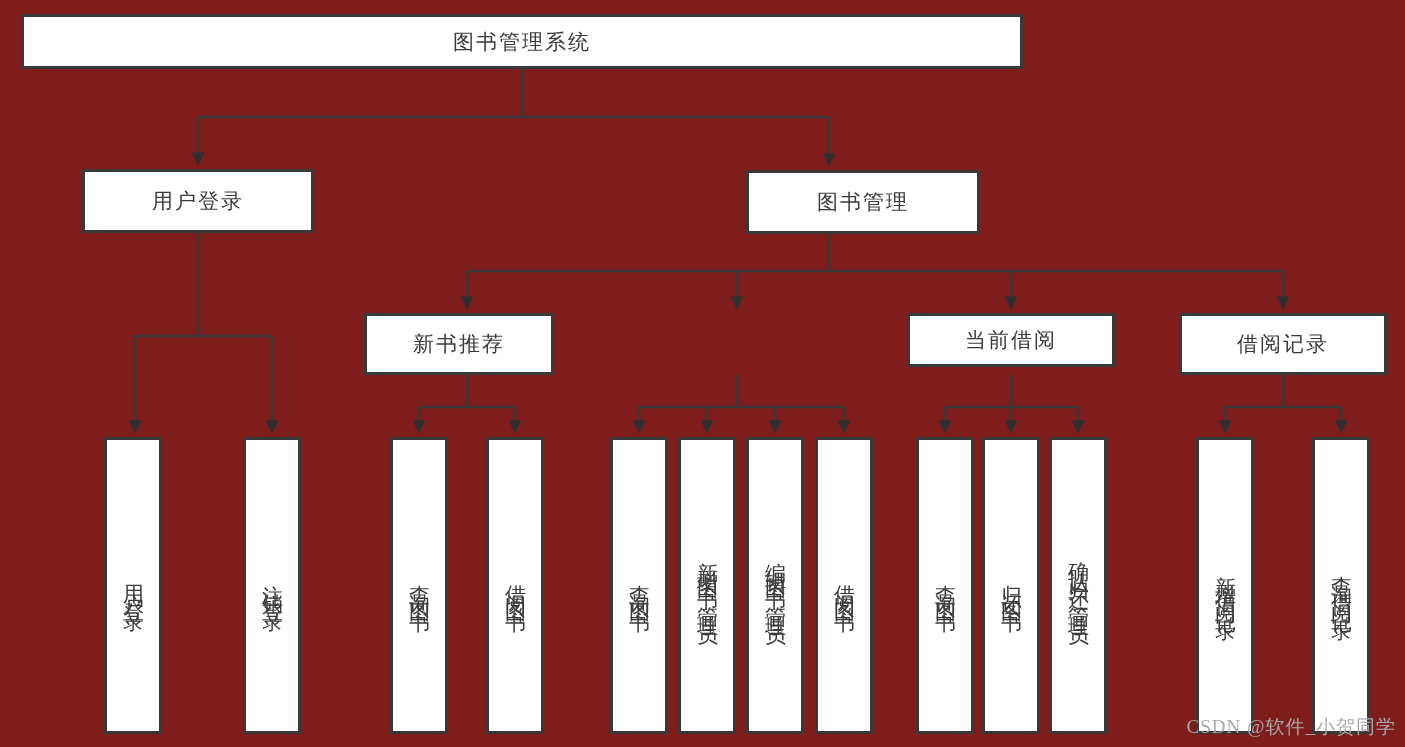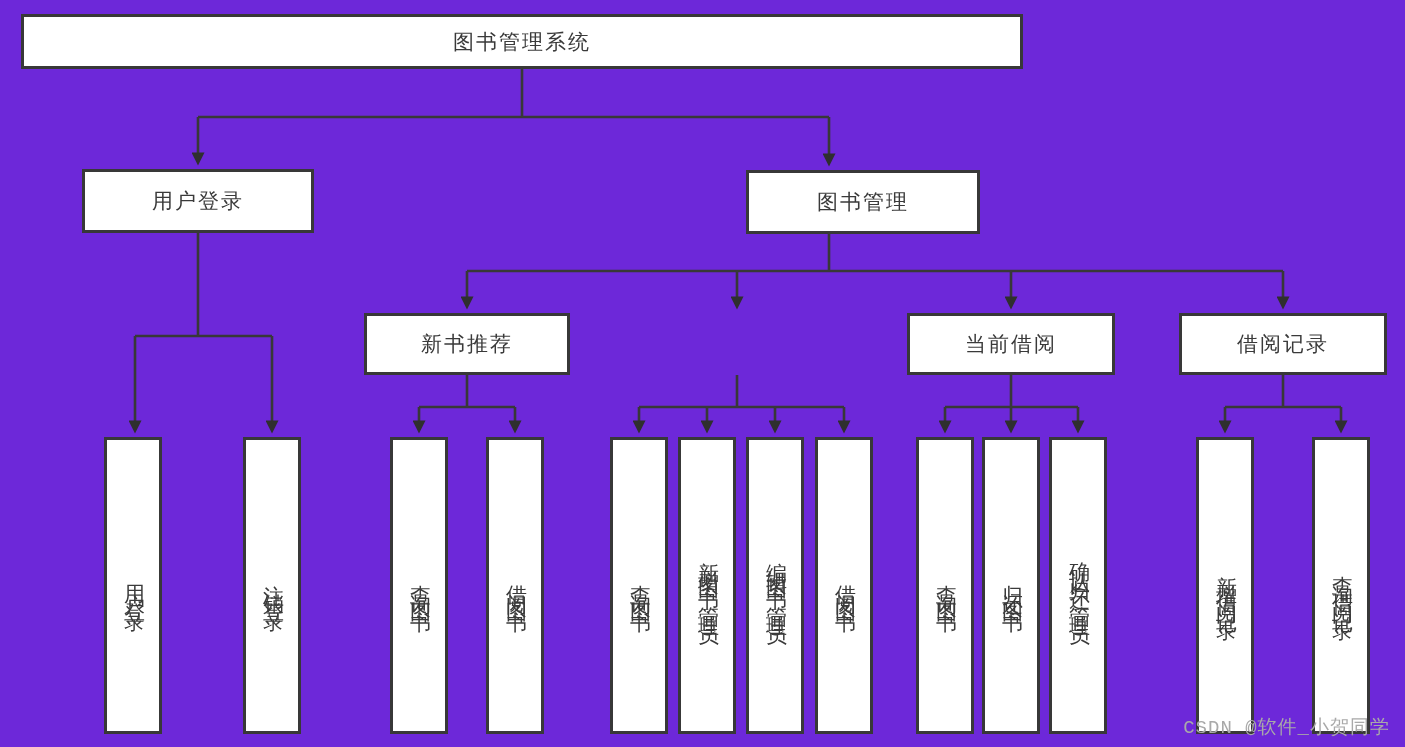--- a/index.html
+++ b/index.html
@@ -1,22 +1,22 @@
 <!DOCTYPE html>
 <html><head>
 <meta charset="utf-8">
 <style>
   html, body { margin: 0; padding: 0; background: #ffffff; }
   .stage {
     position: relative;
     width: 1405px;
     height: 747px;
-    background: #6d28d9;
+    background: #7f1d1d;
     overflow: hidden;
-    font-family: Liberation Mono, monospace;
+    font-family: Liberation Serif, serif;
   }
   svg.wires { position: absolute; left: 0; top: 0; width: 1405px; height: 747px; }
 
   .node {
     position: absolute;
     box-sizing: border-box;
     background: #ffffff;
     border: 3px solid #383838;
     display: flex;
     align-items: center;
@@ -26,23 +26,23 @@
     color: #3a3a3a;
     font-size: 21px;
     letter-spacing: 2px;
     white-space: nowrap;
   }
 
   
   .n-root  { left: 21px;   top: 14px;  width: 1002px; height: 55px; }
   .n-l2a   { left: 82px;   top: 169px; width: 232px;  height: 64px; }
   .n-l2b   { left: 712px;  top: 170px; width: 234px;  height: 64px; margin-left: 34px; }
-  .n-l3a   { left: 364px;  top: 313px; width: 206px;  height: 62px; }
+  .n-l3a   { left: 364px;  top: 313px; width: 190px;  height: 62px; }
   .n-l3b   { left: 632px;  top: 313px; width: 210px;  height: 62px; }
-  .n-l3c   { left: 907px;  top: 313px; width: 208px;  height: 62px; }
+  .n-l3c   { left: 907px;  top: 313px; width: 208px;  height: 54px; }
   .n-l3d   { left: 1179px; top: 313px; width: 208px;  height: 62px; }
 
   
   .leaf {
     position: absolute;
     top: 437px;
     width: 58px;
     height: 297px;
     box-sizing: border-box;
     background: #ffffff;
@@ -69,21 +69,21 @@
   .lf7  { left: 746px; }
   .lf8  { left: 815px; }
   .lf9  { left: 916px; }
   .lf10 { left: 982px; }
   .lf11 { left: 1049px; }
   .lf12 { left: 1196px; }
   .lf13 { left: 1312px; }
 
   .watermark {
     position: absolute;
-    right: 15px;
+    right: 9px;
     bottom: 7px;
     color: #a9a9a9;
     font-size: 19px;
     letter-spacing: 1px;
     white-space: nowrap;
   }
 </style>
 </head>
 <body>
 

